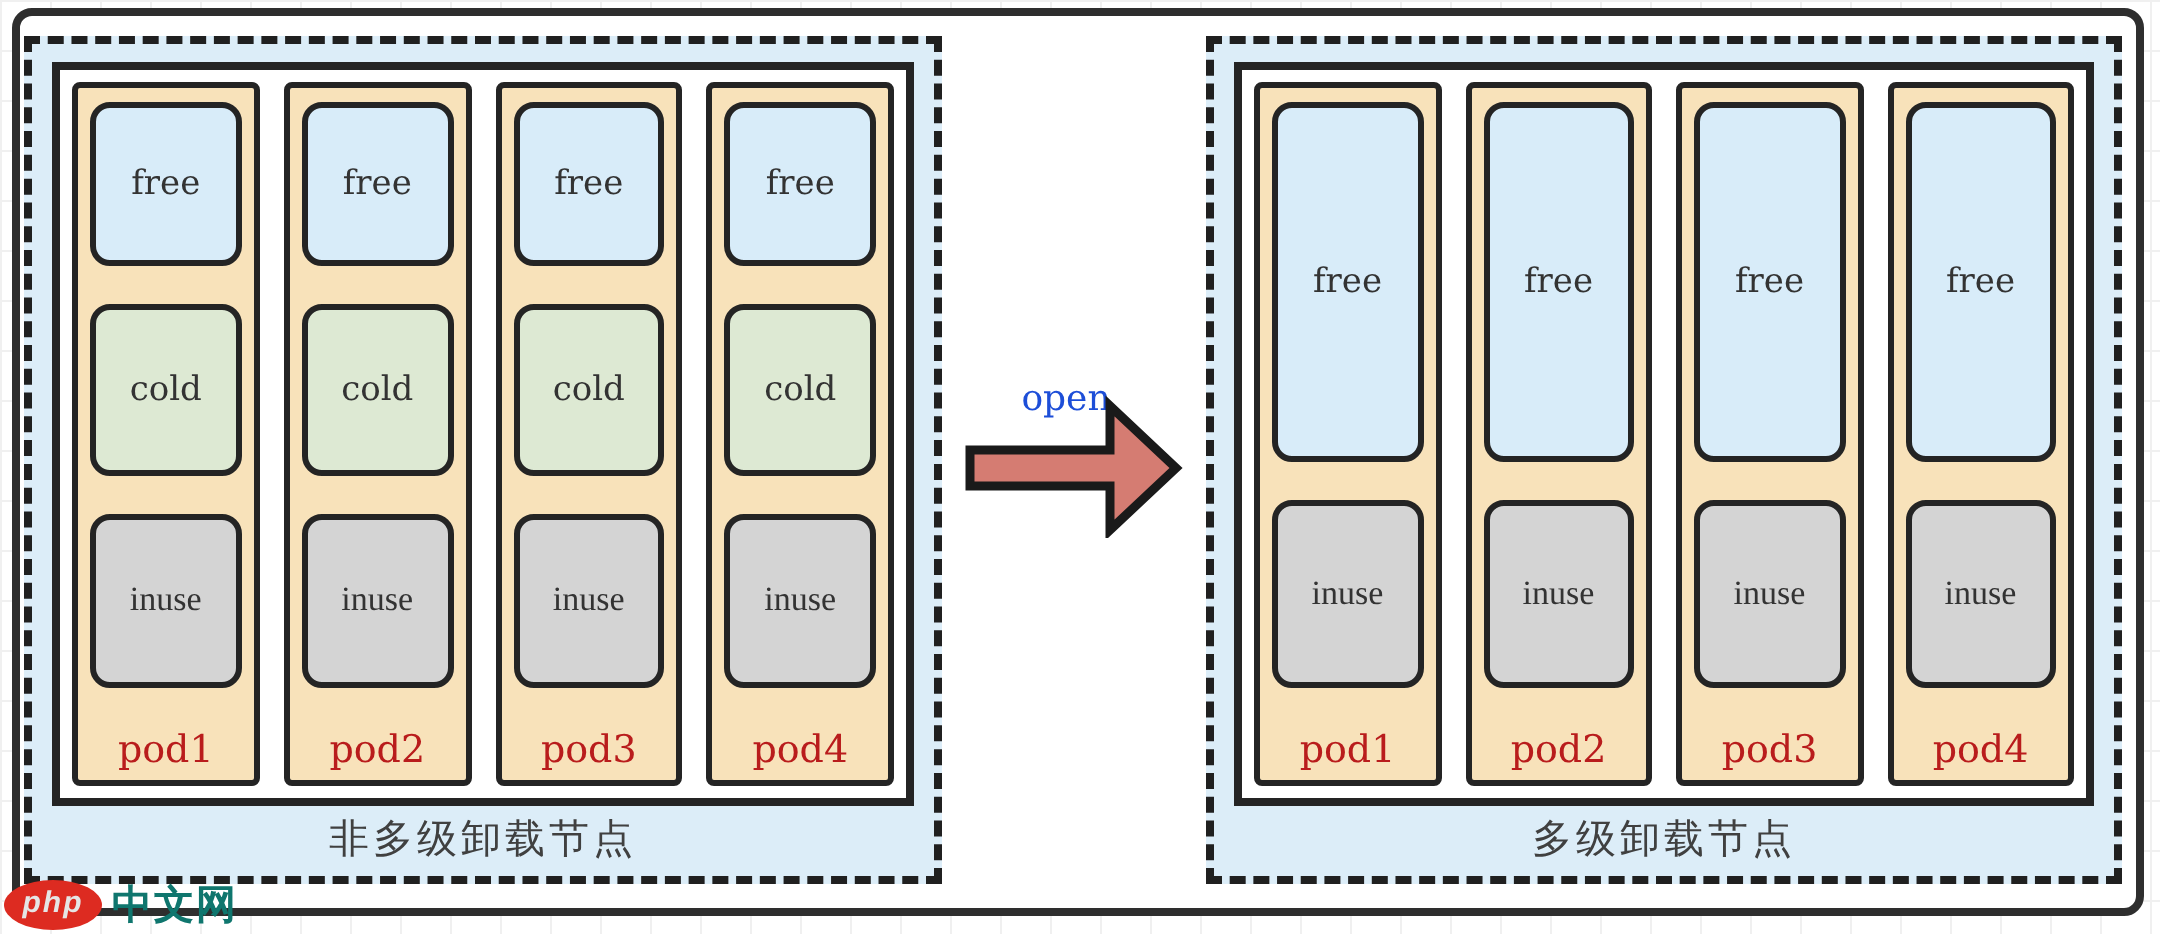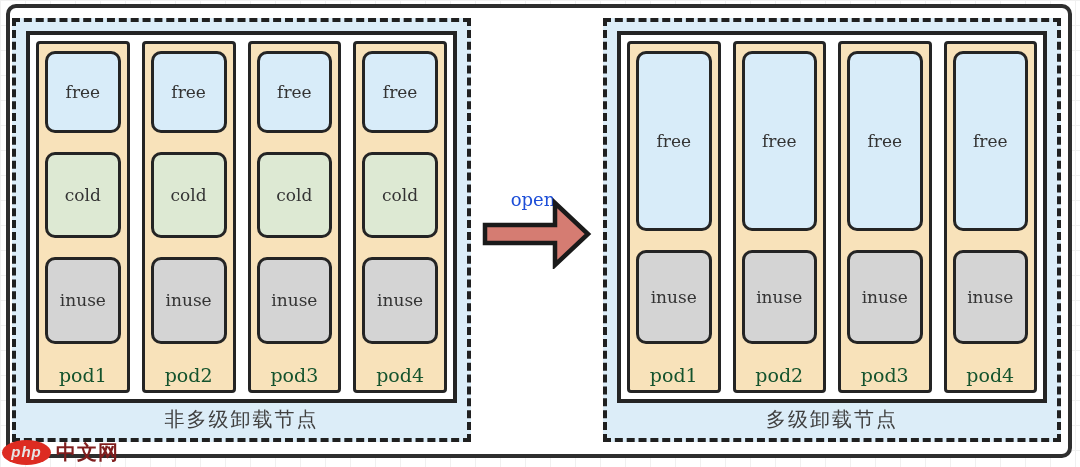--- a/index.html
+++ b/index.html
@@ -66,35 +66,35 @@
     border-radius: 10px;
     display: flex;
     align-items: center;
     justify-content: center;
     font-size: 17px;
     color: #333;
     flex-basis: 0;
   }
   .block.free  { background: var(--free,  #d8ecf9); }
   .block.cold  { background: var(--cold,  #dde9d3); }
-  .block.inuse { background: var(--inuse, #d4d4d4); }
+  .block.inuse { background: var(--inuse, #d4d4d4); font-family: Liberation Serif, serif; }
 
   .node.left  .block.free  { flex-grow: 95;  }
   .node.left  .block.cold  { flex-grow: 101; text-align: center; }
   .node.left  .block.inuse { flex-grow: 102; }
   .node.right .block.free  { flex-grow: 203; }
   .node.right .block.inuse { flex-grow: 102; }
 
   .pod-name {
     flex: none;
     height: 27px;
     line-height: 24px;
     text-align: center;
     font-size: 19px;
-    color: #14532d;
+    color: #b91c1c;
   }
 
   .node-label {
     flex: 1;
     display: flex;
     align-items: center;
     justify-content: center;
     font-size: 20px;
     letter-spacing: 2px;
     color: #404040;
@@ -136,21 +136,21 @@
     font-weight: bold;
     font-style: italic;
     font-size: 15px;
     text-align: center;
     line-height: 24px;
     letter-spacing: 1px;
   }
   .wm-text {
     font-size: 20px;
     font-weight: bold;
-    color: #7f1d1d;
+    color: #0f766e;
     letter-spacing: 1px;
   }
 </style>
 </head>
 <body>
 
 <div class="frame"></div>
 
 <div class="node left">
   <div class="machine">

